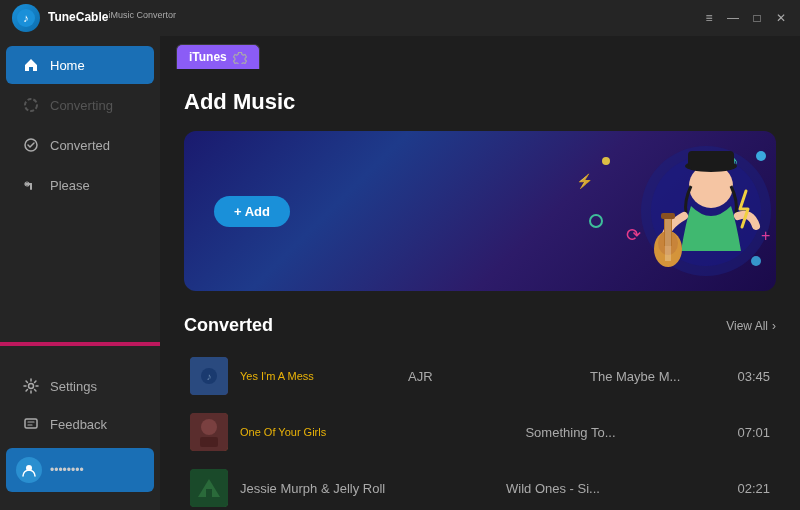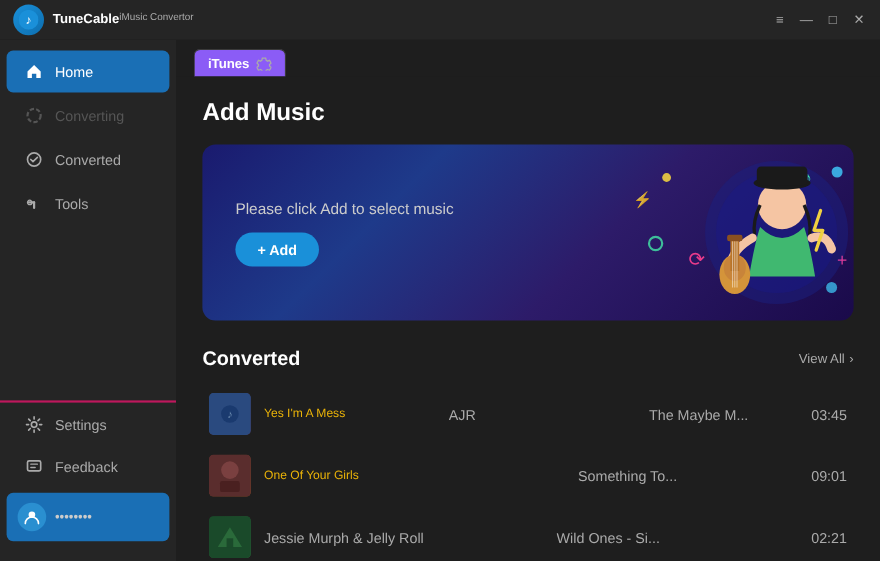--- a/index.html
+++ b/index.html
@@ -112,22 +112,22 @@
     .sidebar-icon {
       width: 18px;
       height: 18px;
       display: flex;
       align-items: center;
       justify-content: center;
       font-size: 14px;
       flex-shrink: 0;
     }
     .sidebar-footer {
-      padding: 0 0 12px;
-      border-top: 2px solid #be185d;
+      padding: 20px 0 12px;
+      border-top: 4px solid #be185d;
     }
     .sidebar-footer-item {
       display: flex;
       align-items: center;
       gap: 10px;
       padding: 9px 16px;
       cursor: pointer;
       color: #aaa;
       font-size: 13px;
       margin: 2px 6px;
@@ -395,21 +395,21 @@
       </div>
 
       <div class="sidebar-item">
         <div class="sidebar-icon">
           <svg width="16" height="16" viewBox="0 0 16 16" fill="none">
             <rect x="2" y="6" width="7" height="2" rx="1" fill="#aaa"></rect>
             <rect x="7" y="6" width="2" height="7" rx="1" fill="#aaa"></rect>
             <circle cx="4" cy="7" r="2" stroke="#aaa" stroke-width="1.2" fill="none"></circle>
           </svg>
         </div>
-        <span>Tools</span>
+        <span>Please</span>
       </div>
 
     </div>
 
     <div class="sidebar-footer">
       <div class="sidebar-footer-item">
         <div class="sidebar-icon">
           <svg width="16" height="16" viewBox="0 0 16 16" fill="none">
             <circle cx="8" cy="8" r="2.5" stroke="#aaa" stroke-width="1.5" fill="none"></circle>
             <path d="M8 1v2M8 13v2M1 8h2M13 8h2M3.05 3.05l1.41 1.41M11.54 11.54l1.41 1.41M3.05 12.95l1.41-1.41M11.54 4.46l1.41-1.41" stroke="#aaa" stroke-width="1.5" stroke-linecap="round"></path>
@@ -451,21 +451,20 @@
         </div>
       </div>
     </div>
 
     <div class="page-content">
 
       <h1 class="page-title">Add Music</h1>
 
       <div class="hero-banner">
         <div class="hero-text-area">
-          <p class="hero-subtitle">Please click Add to select music</p>
           <button class="add-btn">+ Add</button>
         </div>
 
         <svg class="hero-illustration" viewBox="0 0 260 160" xmlns="http://www.w3.org/2000/svg">
 
           <circle cx="190" cy="80" r="65" fill="#1a2080" opacity="0.5"></circle>
           <circle cx="190" cy="80" r="55" fill="#1a1a8a" opacity="0.4"></circle>
 
           <circle cx="90" cy="30" r="4" fill="#f0d040" opacity="0.9"></circle>
           <circle cx="245" cy="25" r="5" fill="#40d0ff" opacity="0.8"></circle>
@@ -529,21 +528,21 @@
         <div class="track-item">
           <div class="track-thumb track-thumb-2">
             <svg width="38" height="38" viewBox="0 0 38 38">
               <rect width="38" height="38" rx="4" fill="#5a2d2d"></rect>
               <circle cx="19" cy="14" r="8" fill="#7a4040"></circle>
               <rect x="10" y="24" width="18" height="10" rx="2" fill="#4a2020"></rect>
             </svg>
           </div>
           <span class="track-name">One Of Your Girls</span>
           <span class="track-album">Something To...</span>
-          <span class="track-duration">09:01</span>
+          <span class="track-duration">07:01</span>
         </div>
 
         <div class="track-item">
           <div class="track-thumb track-thumb-3">
             <svg width="38" height="38" viewBox="0 0 38 38">
               <rect width="38" height="38" rx="4" fill="#1a4a2a"></rect>
               <path d="M8 28 L19 10 L30 28Z" fill="#2a6a3a"></path>
               <rect x="16" y="20" width="6" height="8" fill="#1a4a2a"></rect>
             </svg>
           </div>

